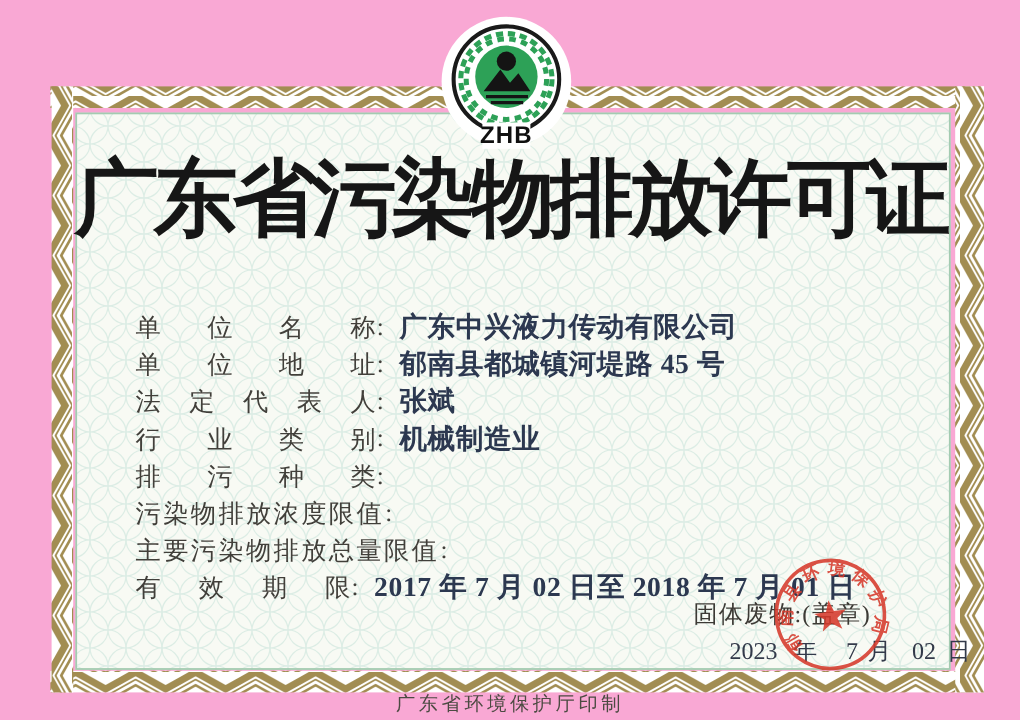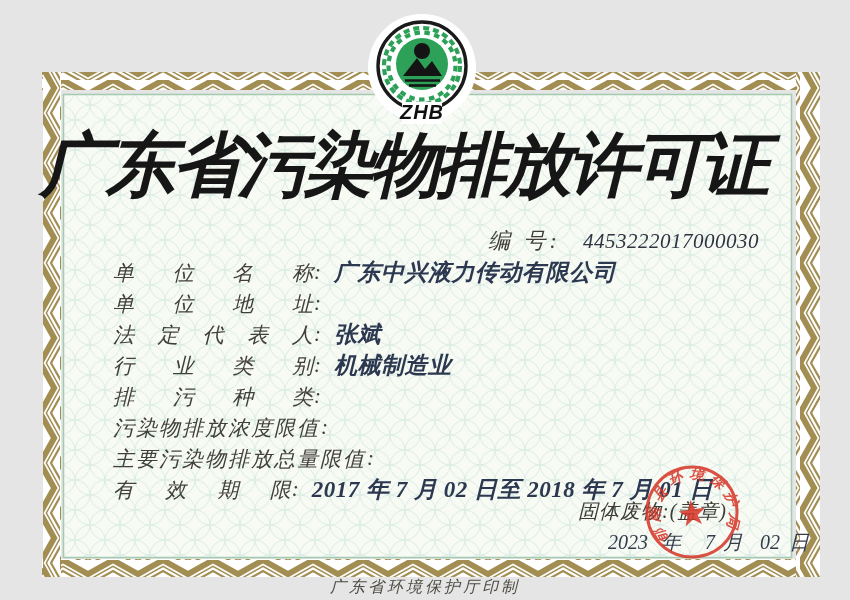--- a/index.html
+++ b/index.html
@@ -1,24 +1,24 @@
 <!DOCTYPE html>
 <html><head>
 <meta charset="utf-8">
 <style>
   html,body{margin:0;padding:0;background:#ffffff;}
   .page{
-    position:relative;width:850px;height:600px;background:#e5e5e5;
-    overflow:hidden;font-family:"Liberation Serif", serif;font-style:italic;
+    position:relative;width:850px;height:600px;background:#f9a8d4;
+    overflow:hidden;font-family:"Liberation Serif", serif;
   }
   .frame-svg{position:absolute;left:0;top:0;}
   .logo-svg{position:absolute;left:374px;top:18px;z-index:3;}
   .title{
     position:absolute;left:40px;right:40px;top:126px;z-index:2;
-    font-family:"Liberation Sans", sans-serif;
+    text-align:center;font-family:"Liberation Sans", sans-serif;
     font-weight:900;font-size:70px;letter-spacing:-4px;color:#161616;
     line-height:1.12;white-space:nowrap;
   }
   .serial{position:absolute;top:226px;left:488px;z-index:2;white-space:nowrap;}
   .serial-label{font-size:22px;color:#403e39;letter-spacing:4px;}
   .serial-value{position:absolute;left:95px;top:3px;font-size:21px;color:#303340;letter-spacing:0.5px;}
   .fields{position:absolute;left:113px;top:257px;width:600px;z-index:2;}
   .row{height:31px;display:flex;align-items:center;white-space:nowrap;}
   .flabel{
     display:inline-flex;justify-content:space-between;width:200px;
@@ -97,44 +97,41 @@
     <g stroke="#141414" stroke-width="2.6">
       <path d="M 31 62.5 H 66"></path>
       <path d="M 35 67.5 H 62"></path>
     </g>
     <rect x="28" y="84" width="40" height="22" fill="#ffffff"></rect>
     <text x="48" y="101" text-anchor="middle" font-family="Liberation Sans, sans-serif" font-weight="bold" font-size="20" fill="#101010" letter-spacing="1">ZHB</text>
   </svg>
 
   <div class="title">广东省污染物排放许可证</div>
 
-  <div class="serial">
-    <span class="serial-label">编 号:</span>
-    <span class="serial-value">4453222017000030</span>
-  </div>
 
   <div class="fields">
     <div class="row">
       <span class="flabel">
           <span>单</span>
           <span>位</span>
           <span>名</span>
           <span>称</span>
         </span>
         <span class="colon">:</span>
       <span class="fvalue">广东中兴液力传动有限公司</span>
     </div>
     <div class="row">
       <span class="flabel">
           <span>单</span>
           <span>位</span>
           <span>地</span>
           <span>址</span>
         </span>
         <span class="colon">:</span>
+      <span class="fvalue">郁南县都城镇河堤路 45 号</span>
     </div>
     <div class="row">
       <span class="flabel">
           <span>法</span>
           <span>定</span>
           <span>代</span>
           <span>表</span>
           <span>人</span>
         </span>
         <span class="colon">:</span>

